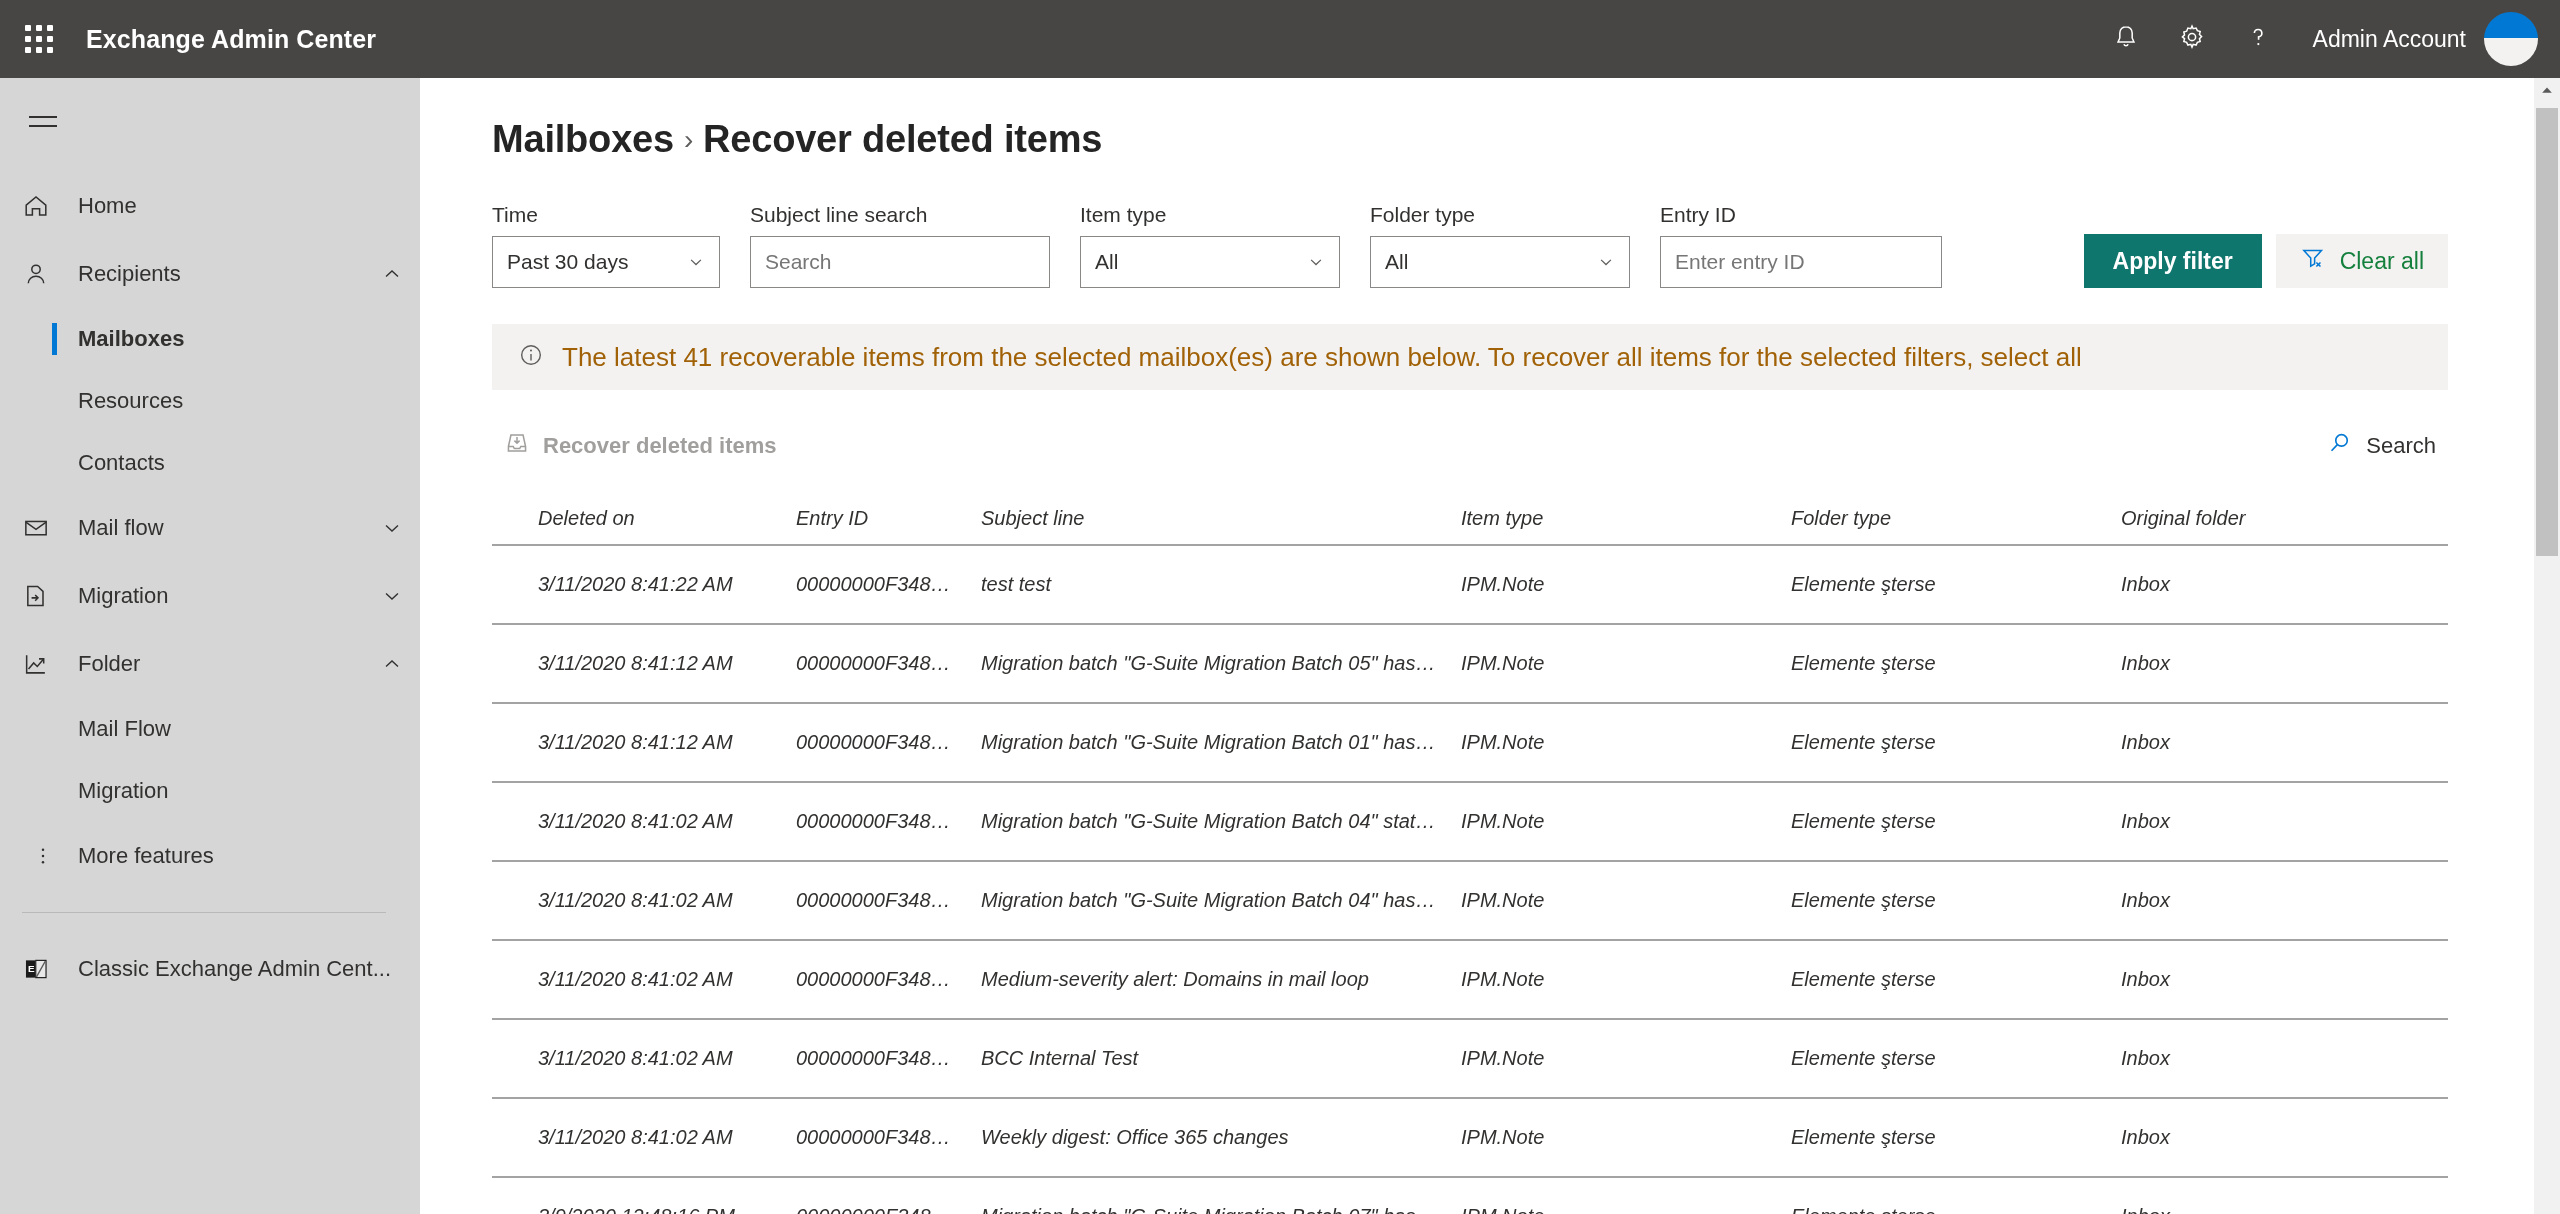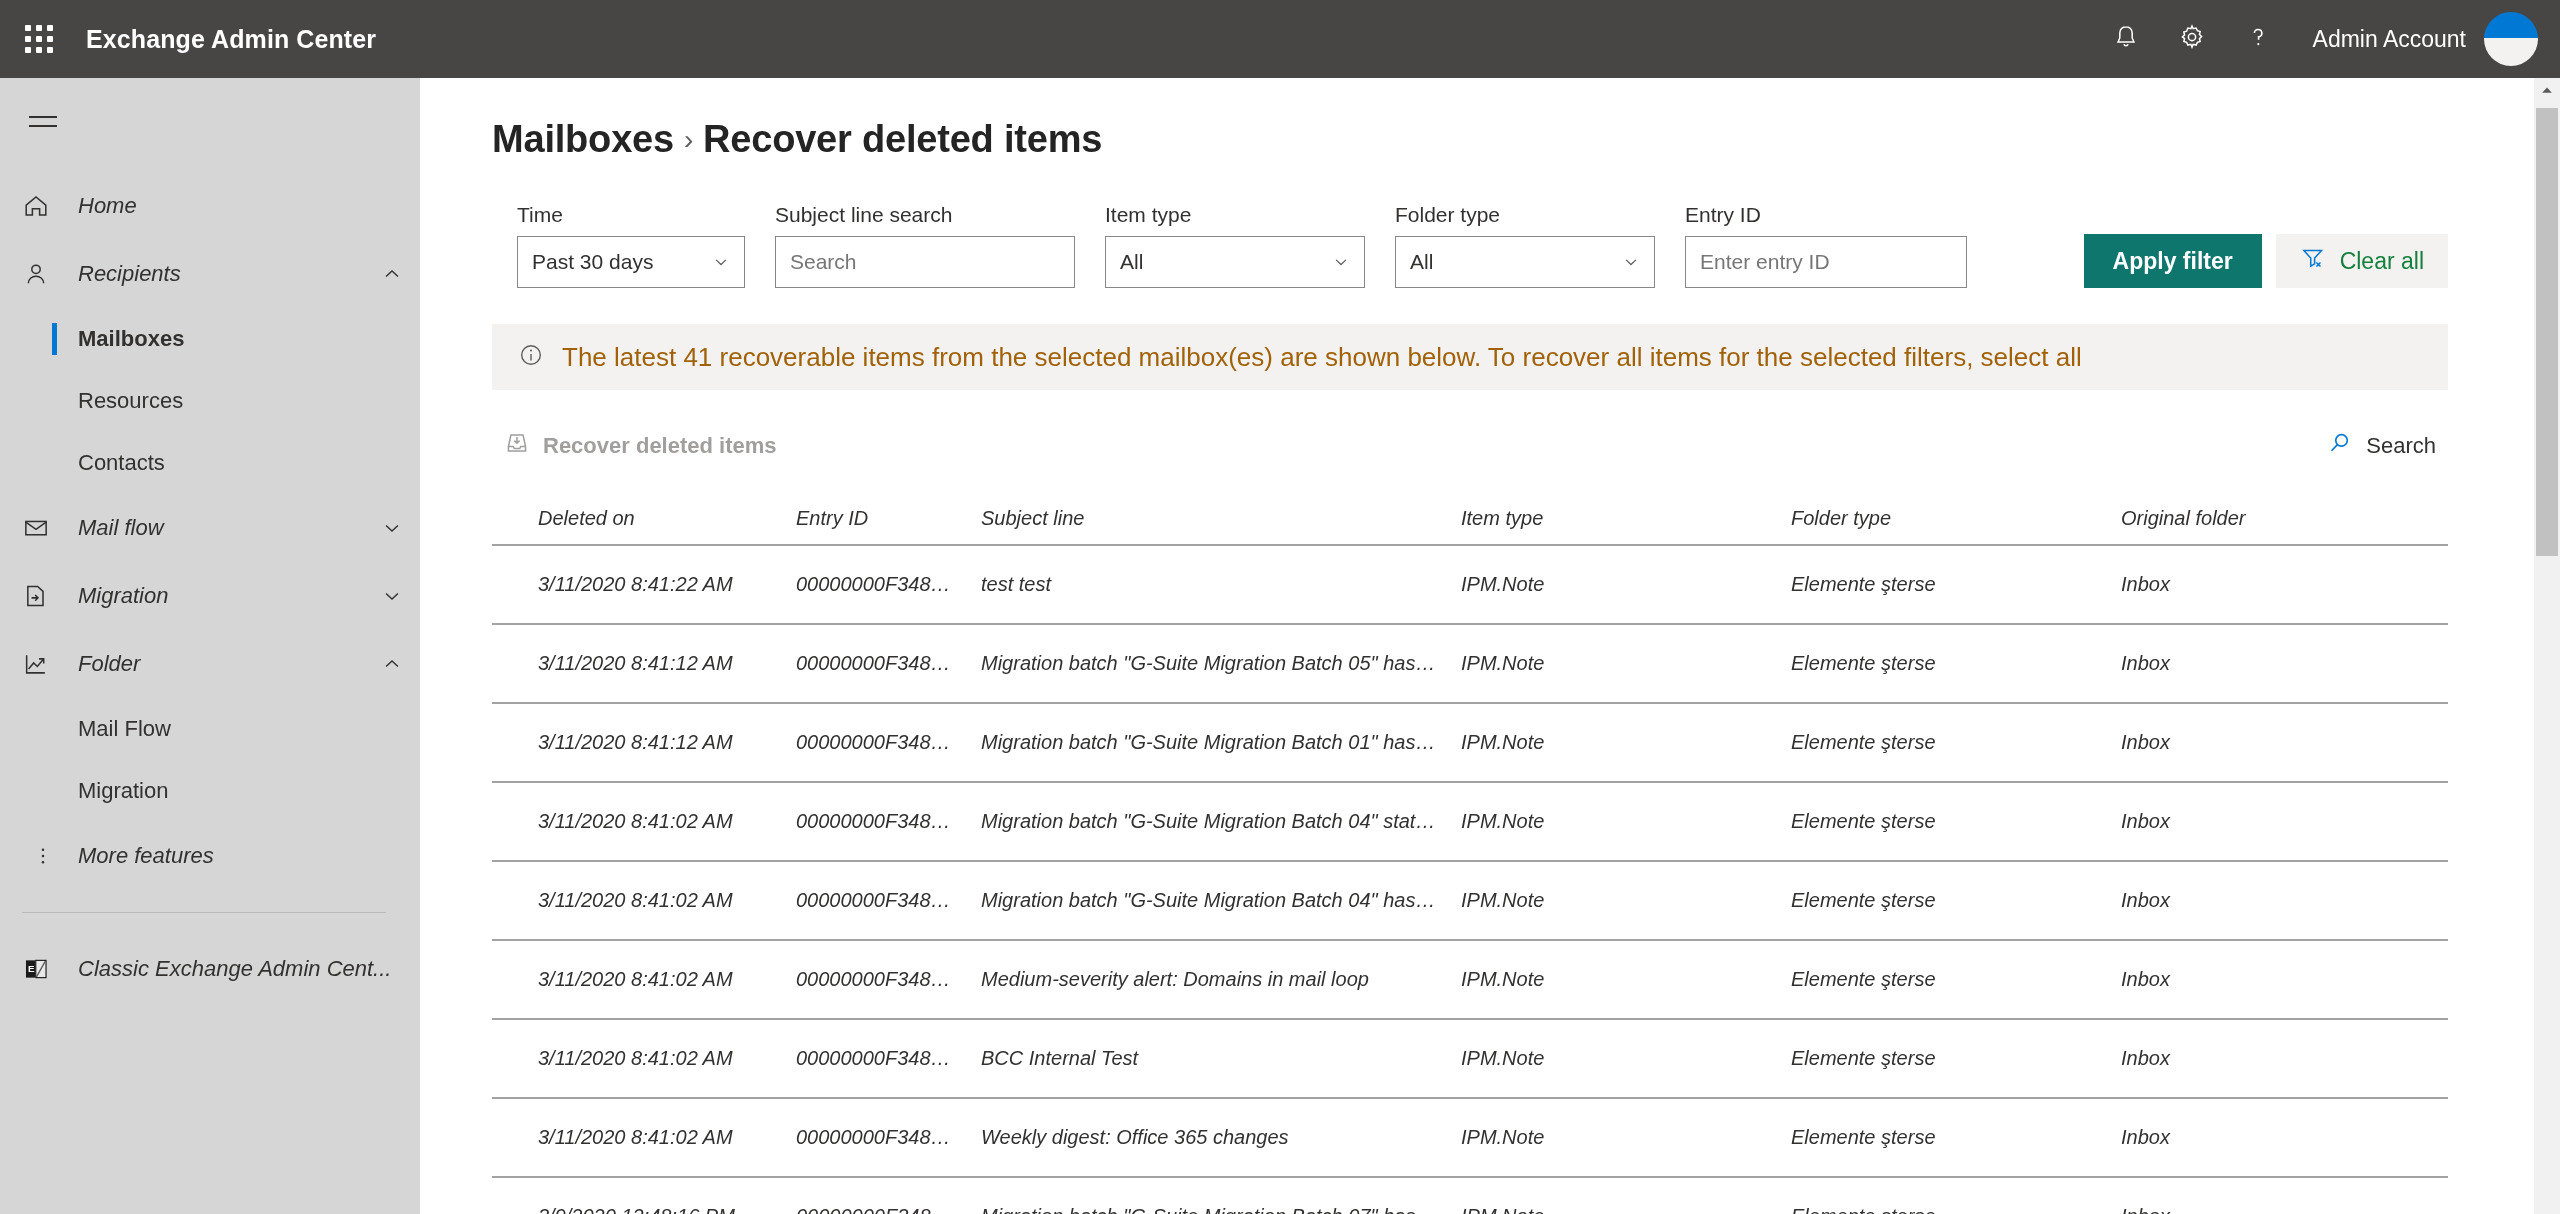--- a/index.html
+++ b/index.html
@@ -93,21 +93,21 @@
     padding-left: 22px;
     cursor: pointer;
     color: #323130;
     font-size: 22px;
   }
   .nav-icon {
     width: 56px; min-width: 56px;
     display: flex; align-items: center; justify-content: flex-start;
     color: #323130;
   }
-  .nav-label { flex: 1; white-space: nowrap; font-style: italic; }
+  .nav-label { flex: 1; white-space: nowrap; }
   .nav-chev {
     width: 56px; display: flex; align-items: center; justify-content: center;
     color: #323130;
   }
   .nav-sub {
     position: relative;
     height: 62px;
     display: flex; align-items: center;
     padding-left: 78px;
     font-size: 22px;
@@ -143,21 +143,21 @@
     white-space: nowrap;
   }
   .crumb-sep {
     font-size: 28px; font-weight: 400; color: #605e5c;
     margin: 0 10px; vertical-align: 3px;
   }
 
   
   .filter-bar {
     display: flex; align-items: flex-end;
-    margin: 42px 0 0 97px;
+    margin: 42px 0 0 72px;
     padding-right: 88px;
     gap: 30px;
   }
   .field { display: flex; flex-direction: column; }
   .field-label {
     font-size: 21px; color: #323130;
     margin-bottom: 9px; white-space: nowrap;
   }
   .combo, .textbox {
     height: 52px;

